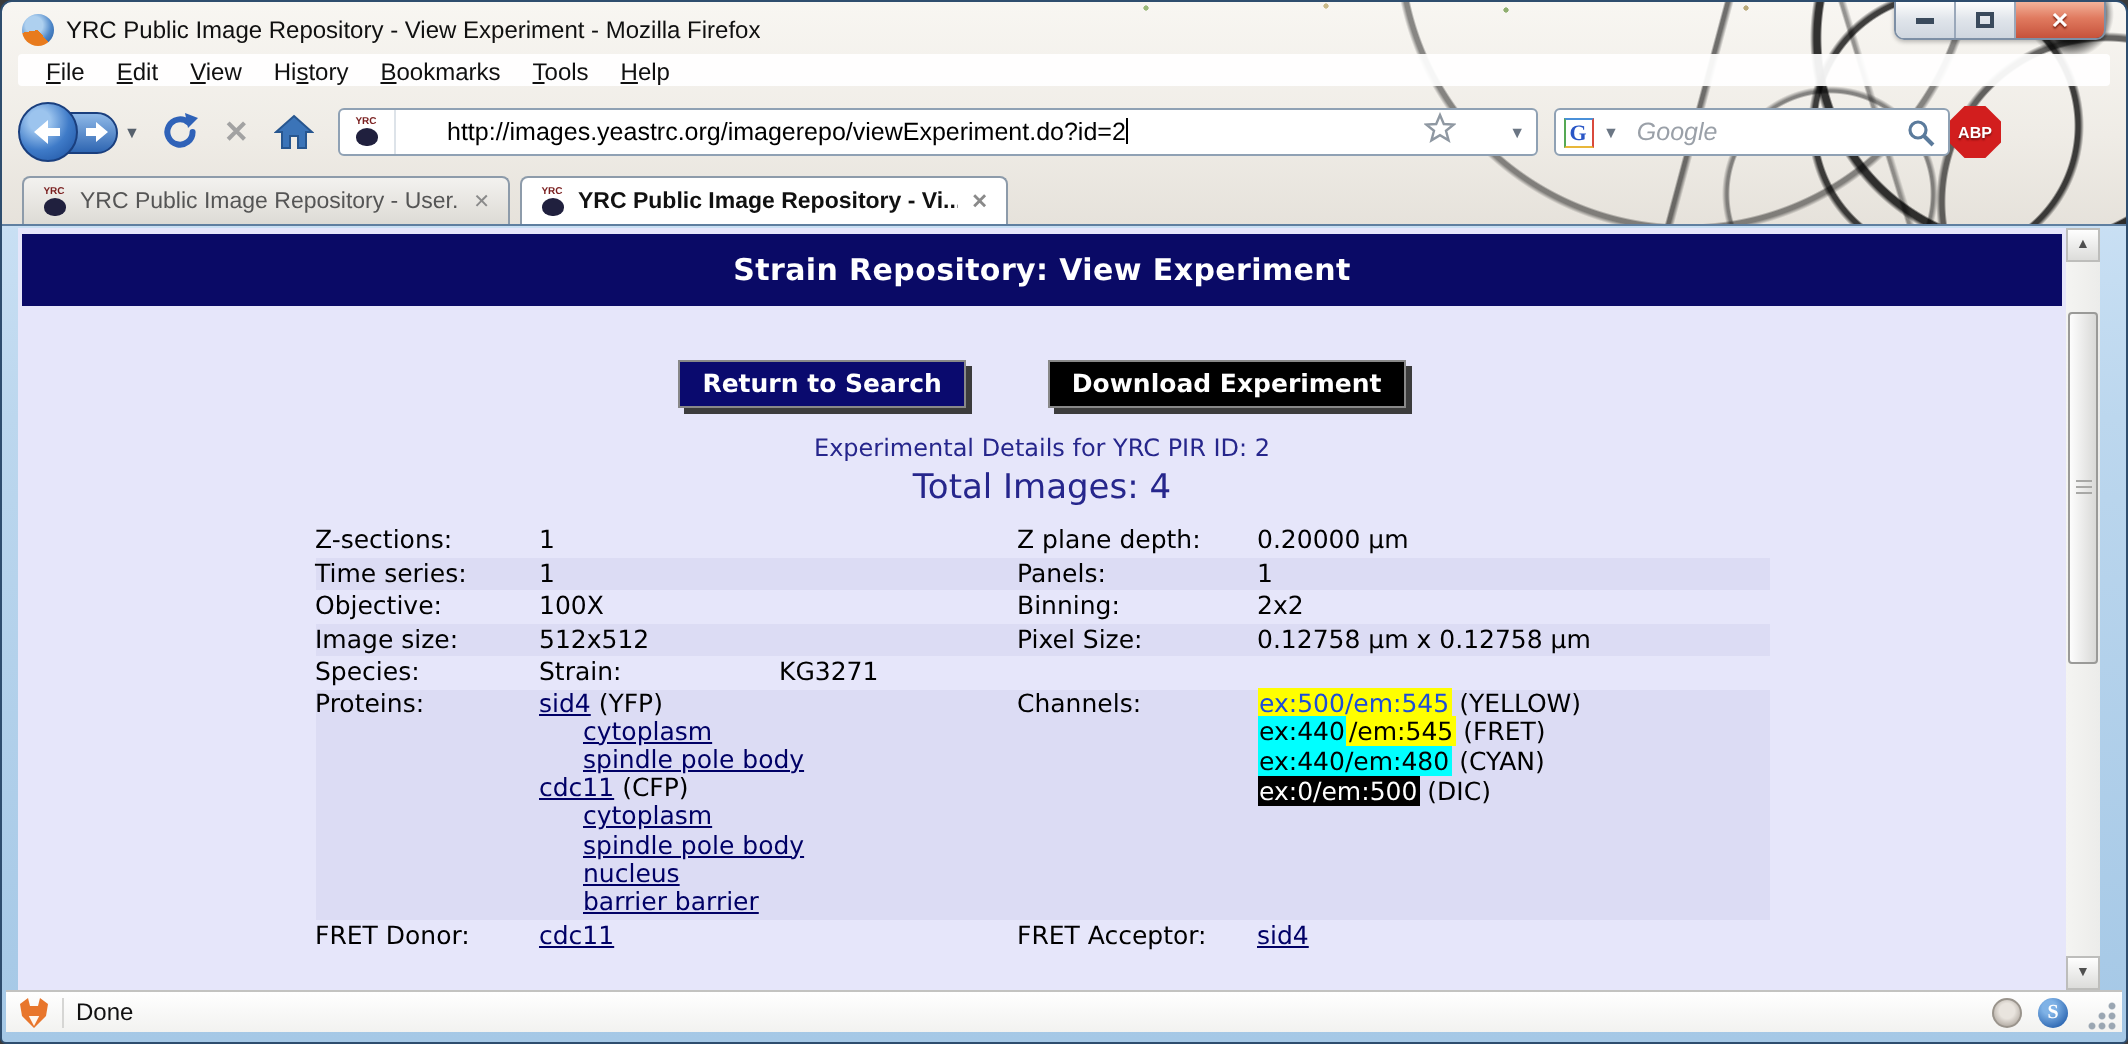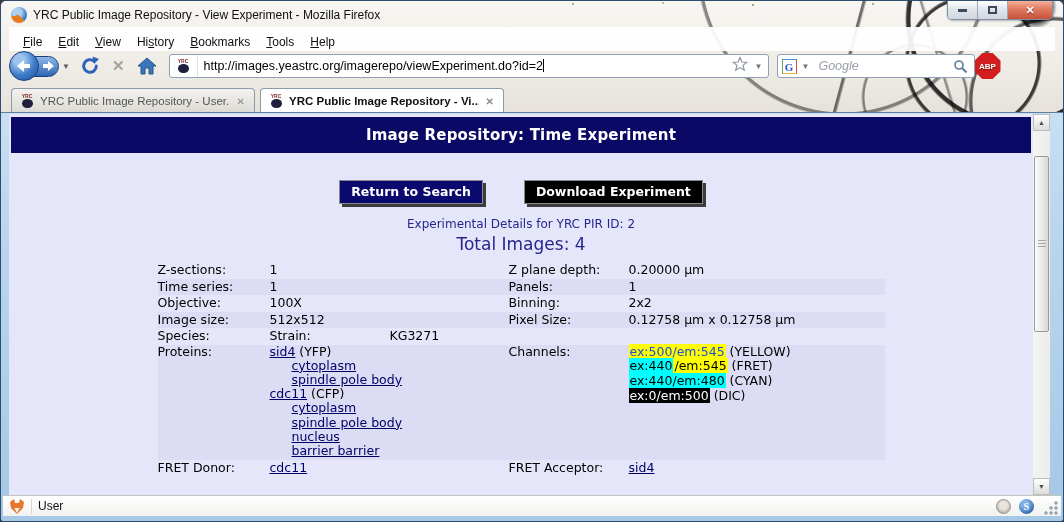--- a/index.html
+++ b/index.html
@@ -40,40 +40,40 @@
   .win-controls{position:absolute; top:0; right:10px; display:flex; height:19px;
     border:1px solid #7d8fa5; border-top:none; border-radius:0 0 5px 5px; overflow:hidden;
     box-shadow:0 1px 2px rgba(0,0,0,.25);}
   .wc{width:30px; height:100%; display:flex; align-items:center; justify-content:center;
     background:linear-gradient(#fdfdfd,#dfe4ea 50%,#cfd6df); border-right:1px solid #9aa8ba;}
   .wc.close{width:44px; border-right:none;
     background:linear-gradient(#f3b29a,#e07a5f 45%,#c6523b); color:#fff;}
   .glyph-min{width:9px; height:3px; background:#3a4a5c;}
   .glyph-max{width:9px; height:8px; border:2px solid #3a4a5c;}
   .glyph-close{font-size:11px; font-weight:bold; color:#fff; text-shadow:0 1px 1px #7c2415;}
-  .menubar{position:absolute; top:26px; left:8px; right:8px; height:24px;
-    background:rgba(255,255,255,.93); display:flex; align-items:flex-end; padding-left:6px;
+  .menubar{position:absolute; top:26px; left:8px; right:8px; height:16px;
+    background:rgba(255,255,255,.93); display:flex; align-items:flex-start; padding-left:6px;
     font-size:12px; color:#101010; border-radius:2px;}
   .menu-item{padding:2px 8px; cursor:default;}
   .menu-item u{text-decoration:underline;}
   
   .navbar{position:absolute; top:47px; left:8px; right:8px; height:36px;
     display:flex; align-items:center;}
   .nav-group{display:flex; align-items:center;}
   .nav-back{width:30px; height:30px; border-radius:50%; z-index:2; flex:none;
     background:radial-gradient(circle at 35% 30%, #9cc4ee 0 20%, #3f7bc8 55%, #1b4f9e 100%);
     border:1px solid #1a3f7e; display:flex; align-items:center; justify-content:center;}
   .nav-fwd{width:26px; height:21px; margin-left:-6px; border-radius:0 11px 11px 0;
     background:linear-gradient(#8fb9e8,#2f66b2); border:1px solid #1a3f7e;
     display:flex; align-items:center; justify-content:center; padding-left:4px;}
   .nav-caret{font-size:8px; color:#56606c; margin:0 4px 0 3px;}
   .toolbtn{margin:0 6px; display:flex; align-items:center; justify-content:center;}
   .stop-x{font-size:15px; font-weight:bold; color:#a2a2a2;}
   .urlbar{margin-left:6px; width:600px; height:24px; background:#fff;
-    border:1px solid #8fa1b4; border-radius:3px; display:flex; align-items:center; z-index:1;}
+    border:1px solid #8fa1b4; border-radius:3px; display:flex; align-items:center; z-index:1;gap:20px;}
   .fav-cell{width:28px; height:100%; display:flex; align-items:center; justify-content:center;
     border-right:1px solid #dde3e9;}
   .url-text{flex:1; font-size:12.5px; color:#000; padding-left:6px; white-space:nowrap; overflow:hidden;}
   .caret-bar{display:inline-block; width:1px; height:13px; background:#000; vertical-align:-2px;}
   .star-icon{margin:0 2px;}
   .dd-caret{font-size:8px; color:#6b7684; padding:0 5px;}
   .searchbox{margin-left:8px; width:198px; height:24px; background:#fff;
     border:1px solid #8fa1b4; border-radius:3px; display:flex; align-items:center; z-index:1;}
   .g-icon{width:15px; height:15px; margin-left:4px; font:bold 11px "Liberation Serif",serif;
     color:#2a56c6; text-align:center; line-height:14px; background:#fff;
@@ -259,21 +259,21 @@
             <span class="yl">YRC</span>
             <span class="yb"></span>
           </span>
           <span class="tab-title">YRC Public Image Repository - Vi...</span>
           <span class="tab-close">✕</span>
         </div>
       </div>
   </div>
 
   <div class="viewport">
-    <div class="band">Image Repository: Time Experiment</div>
+    <div class="band">Strain Repository: View Experiment</div>
     <div class="btnrow">
       <button class="pbtn return">Return to Search</button>
       <button class="pbtn download">Download Experiment</button>
     </div>
     <div class="h1">Experimental Details for YRC PIR ID: 2</div>
     <div class="h2">Total Images: 4</div>
     <div class="dtable">
         <div class="trow">
           <span class="cell ll">Z-sections:</span>
           <span class="cell lv">1</span>
@@ -339,19 +339,19 @@
       </div>
     <div class="sb-btn sb-down">▼</div>
   </div>
 
   <div class="statusbar">
     <svg width="16" height="15" viewBox="0 0 16 15" style="margin-left:6px">
       <path d="M1 3 L5 0 L6 4 L10 4 L11 0 L15 3 L14 9 L8 15 L2 9 Z" fill="#e8762c"></path>
       <path d="M8 14 L5.4 9 L10.6 9 Z" fill="#fff6ee"></path>
     </svg>
     <span class="sb-sep"></span>
-    <span class="status-text">User</span>
+    <span class="status-text">Done</span>
     <span class="monkey-icon"></span>
     <span class="s-icon">S</span>
     <span class="grip-dots"></span>
   </div>
 
 </div>
 
 </body></html>

